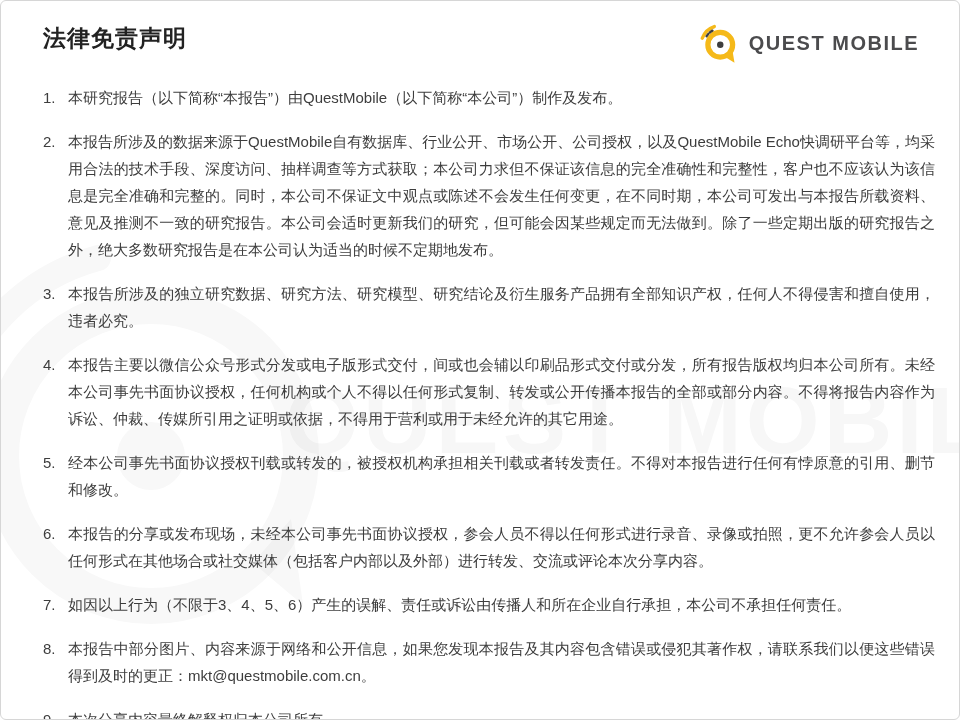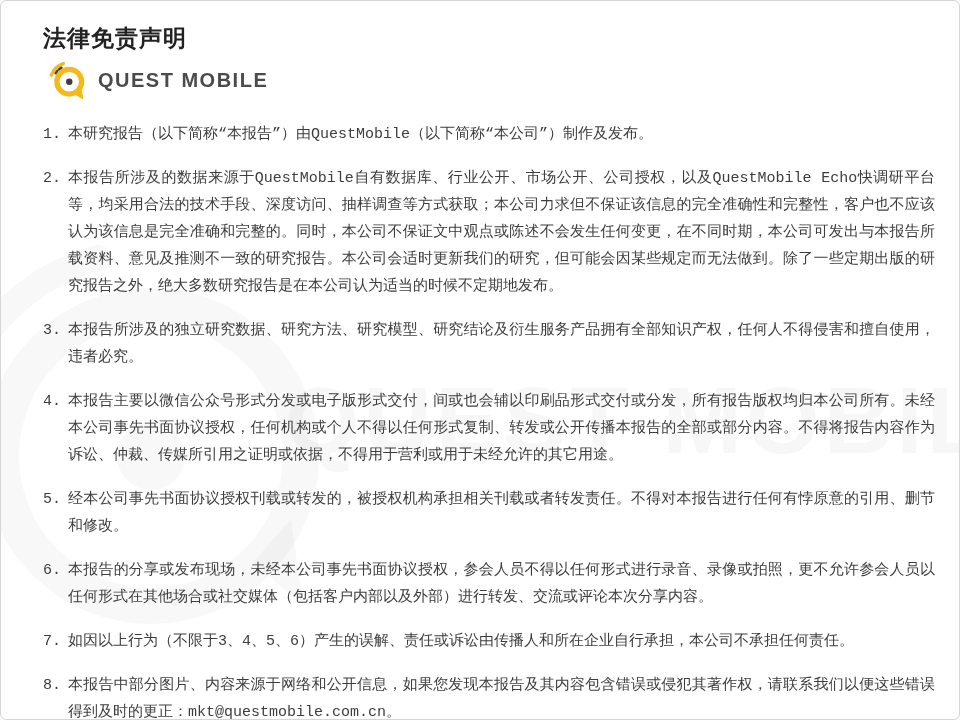--- a/index.html
+++ b/index.html
@@ -33,21 +33,20 @@
     color: rgba(40, 40, 40, 0.035);
     line-height: 1;
   }
   
   .header {
     position: relative; z-index: 1;
     display: flex;
     justify-content: space-between;
     align-items: flex-start;
     padding: 16px 40px 0 42px;
-    flex-direction: column;
   }
   .page-title {
     font-size: 23px;
     font-weight: 700;
     color: #222222;
     letter-spacing: 1px;
     padding-top: 6px;
   }
   .logo {
     display: flex;
@@ -71,21 +70,20 @@
   }
   .disclaimer-list li {
     counter-increment: item;
     position: relative;
     padding-left: 25px;
     margin-bottom: 17px;
     font-size: 15px;
     line-height: 27px;
     color: #3d3d3d;
     text-align: justify;
-    font-family: Liberation Mono, monospace;
   }
   .disclaimer-list li::before {
     content: counter(item) ".";
     position: absolute;
     left: 0; top: 0;
     color: #3d3d3d;
   }
 </style>
 </head>
 <body>

